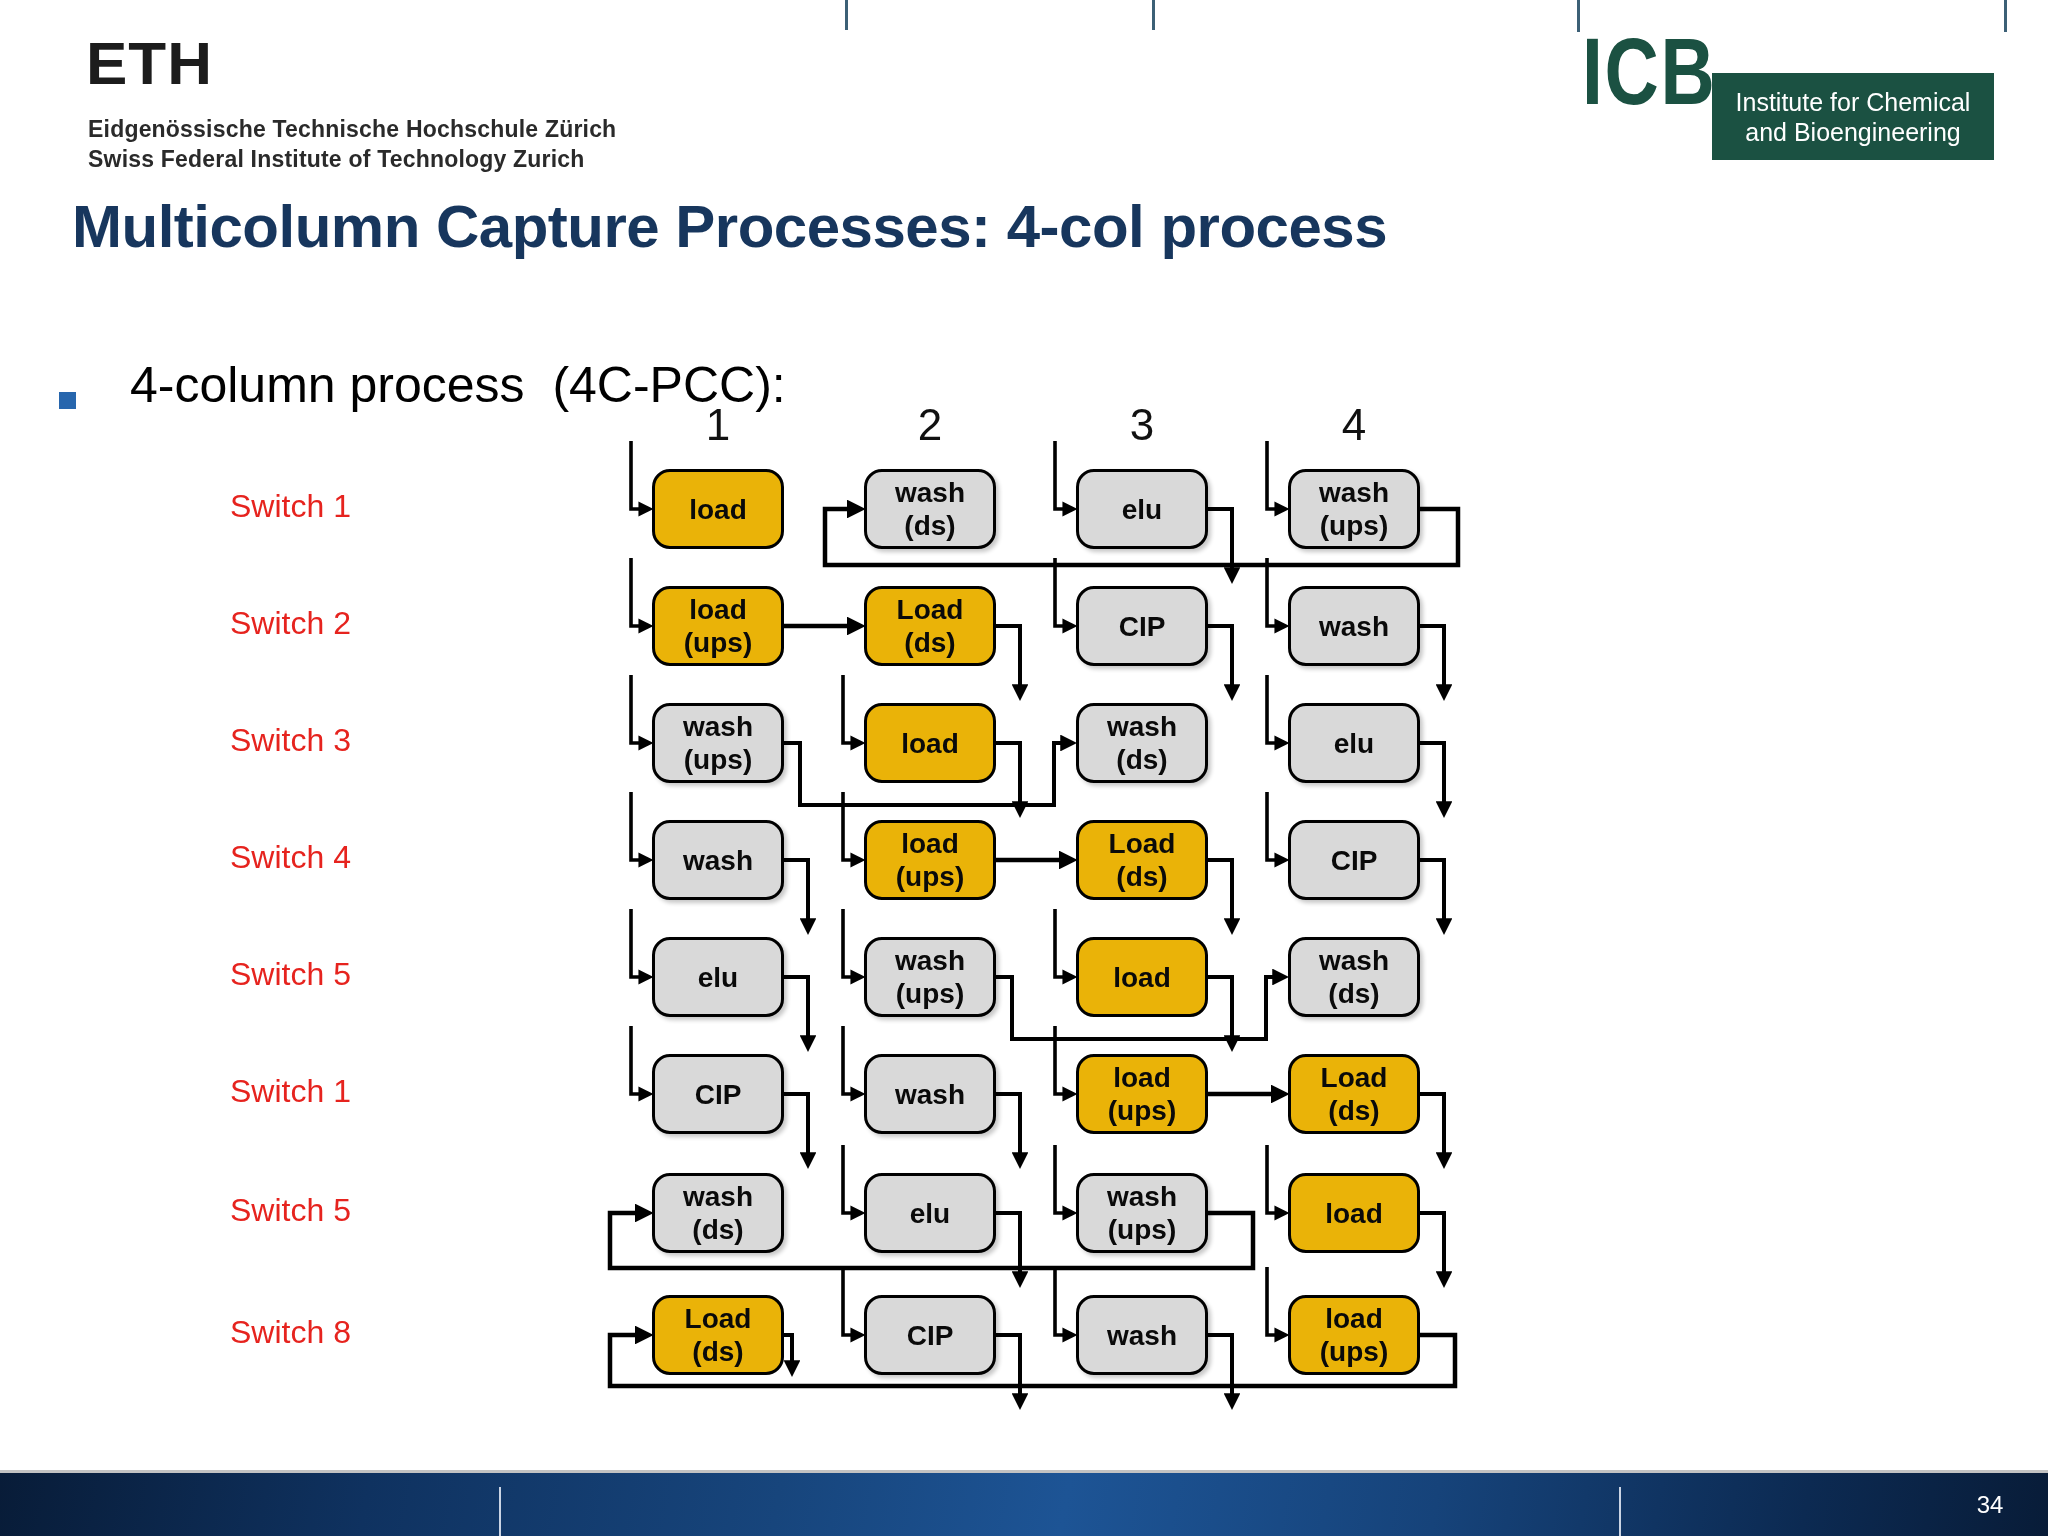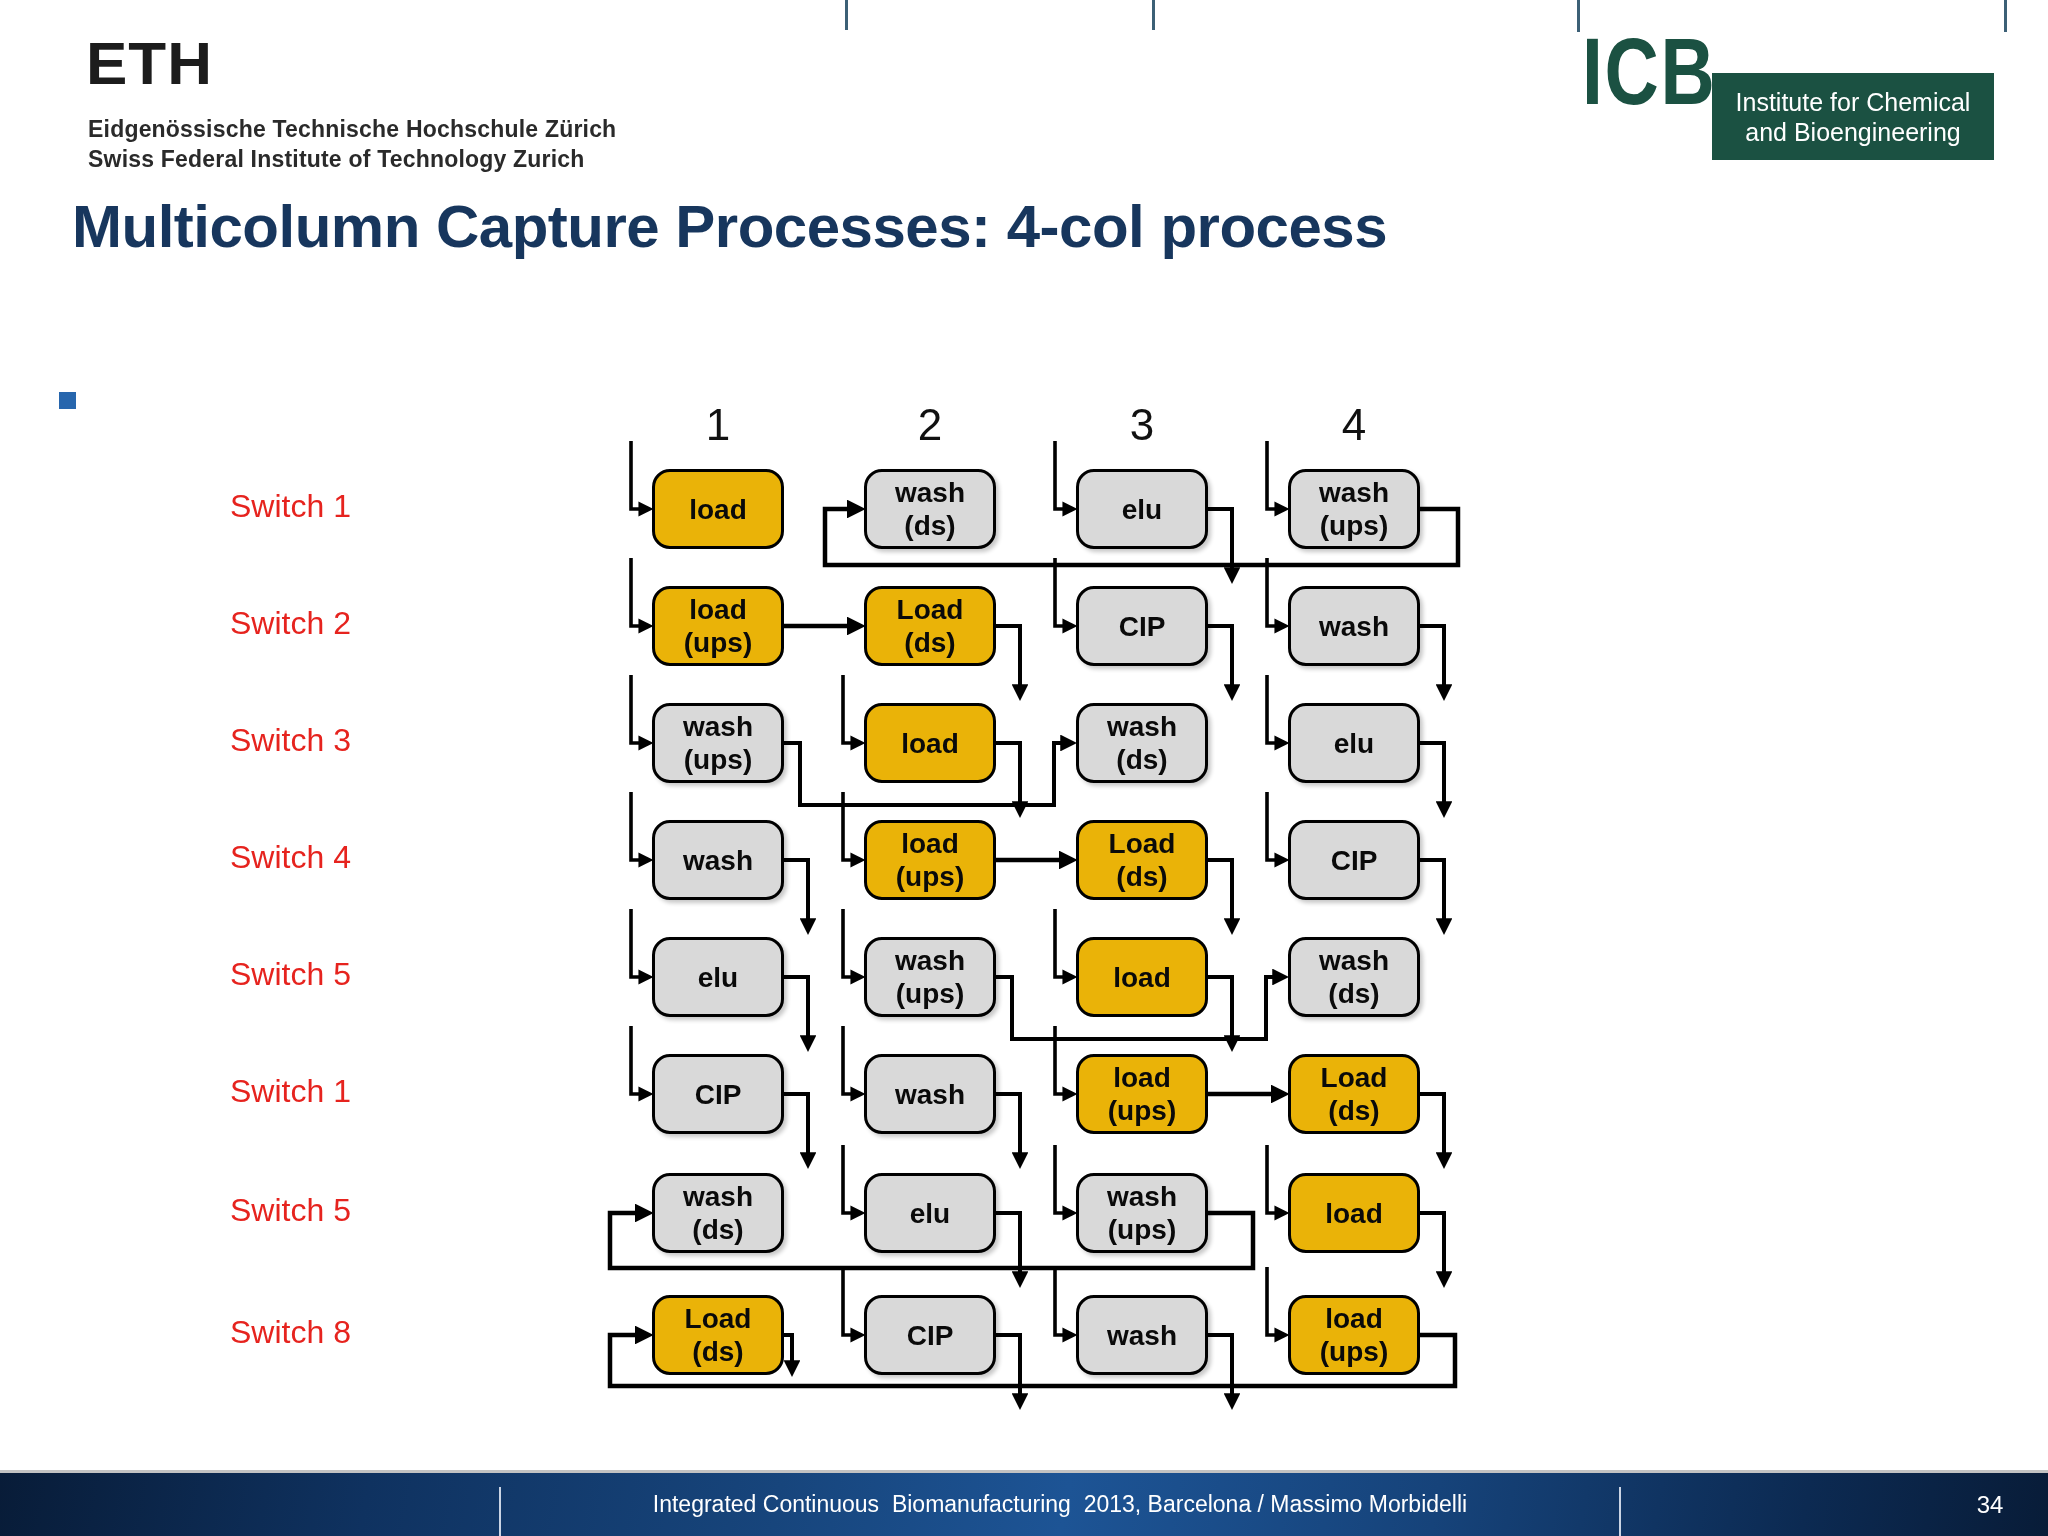--- a/index.html
+++ b/index.html
@@ -58,20 +58,21 @@
   <div class="abs eth-sub" style="top:146px">Swiss Federal Institute of Technology Zurich</div>
 
   <div class="abs" id="icb-acronym">ICB</div>
   <div class="abs" id="icb-box">
     <span>Institute for Chemical</span>
     <span>and Bioengineering</span>
   </div>
 
   <div class="abs" id="slide-title">Multicolumn Capture Processes: 4-col process</div>
   <div class="abs" id="bullet-square"></div>
+  <div class="abs" id="bullet-text">4-column process  (4C-PCC):</div>
 
   <div class="abs" id="diagram">
     <svg id="arrows" width="2048" height="1536">
       <defs>
         <marker id="ah" viewBox="0 0 10 10" refX="7" refY="5" markerWidth="4.2" markerHeight="4.2" orient="auto-start-reverse">
           <path d="M0,0 L10,5 L0,10 z" fill="#000"></path>
         </marker>
       </defs>
     <path d="M 631 441 V 509 H 649" fill="none" stroke="#000000" stroke-width="3.6" stroke-linejoin="miter" marker-end="url(#ah)"></path>
         <path d="M 1055 441 V 509 H 1073" fill="none" stroke="#000000" stroke-width="3.6" stroke-linejoin="miter" marker-end="url(#ah)"></path>
@@ -248,16 +249,15 @@
       <div class="pbox" style="left: 1288px; top: 1295px;">
         <span>load</span>
         <span>(ups)</span>
       </div>
     </div>
 
   <div class="abs" id="footer-topline"></div>
   <div class="abs" id="footer-bar"></div>
   <div class="footer-div" style="left:499px"></div>
   <div class="footer-div" style="left:1619px"></div>
-  <div class="abs" id="footer-citation">Integrated Continuous  Biomanufacturing  2013, Barcelona / Massimo Morbidelli</div>
   <div class="abs" id="footer-page">34</div>
 
 </div>
 
 </body></html>

